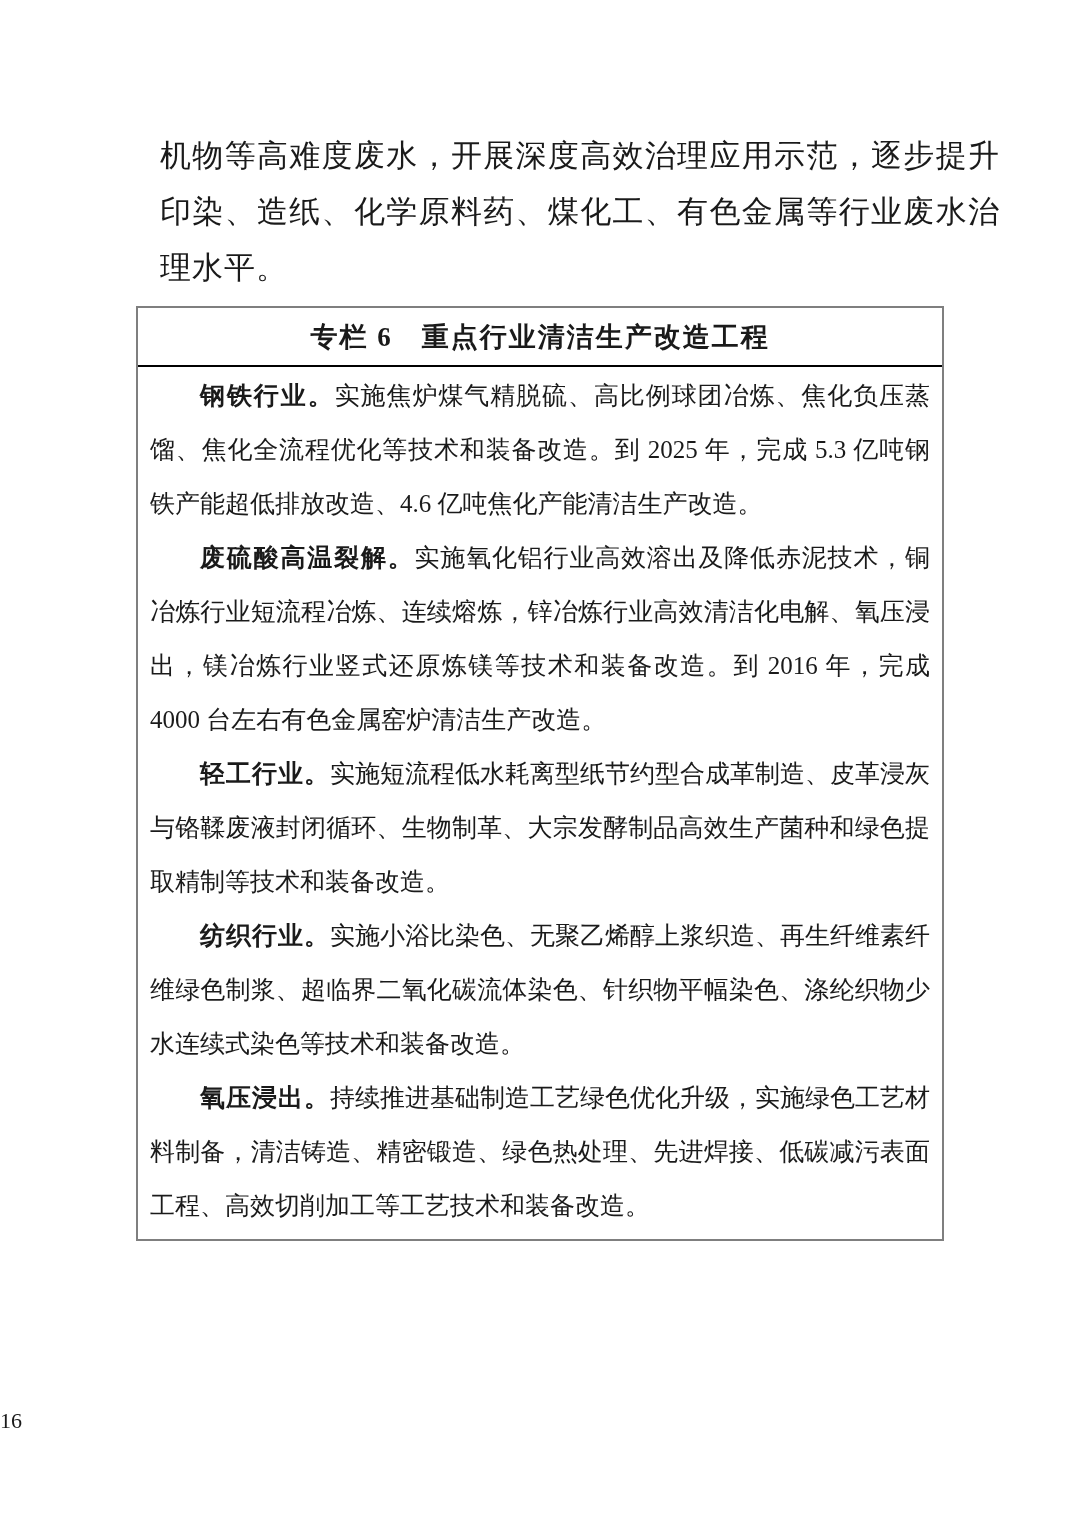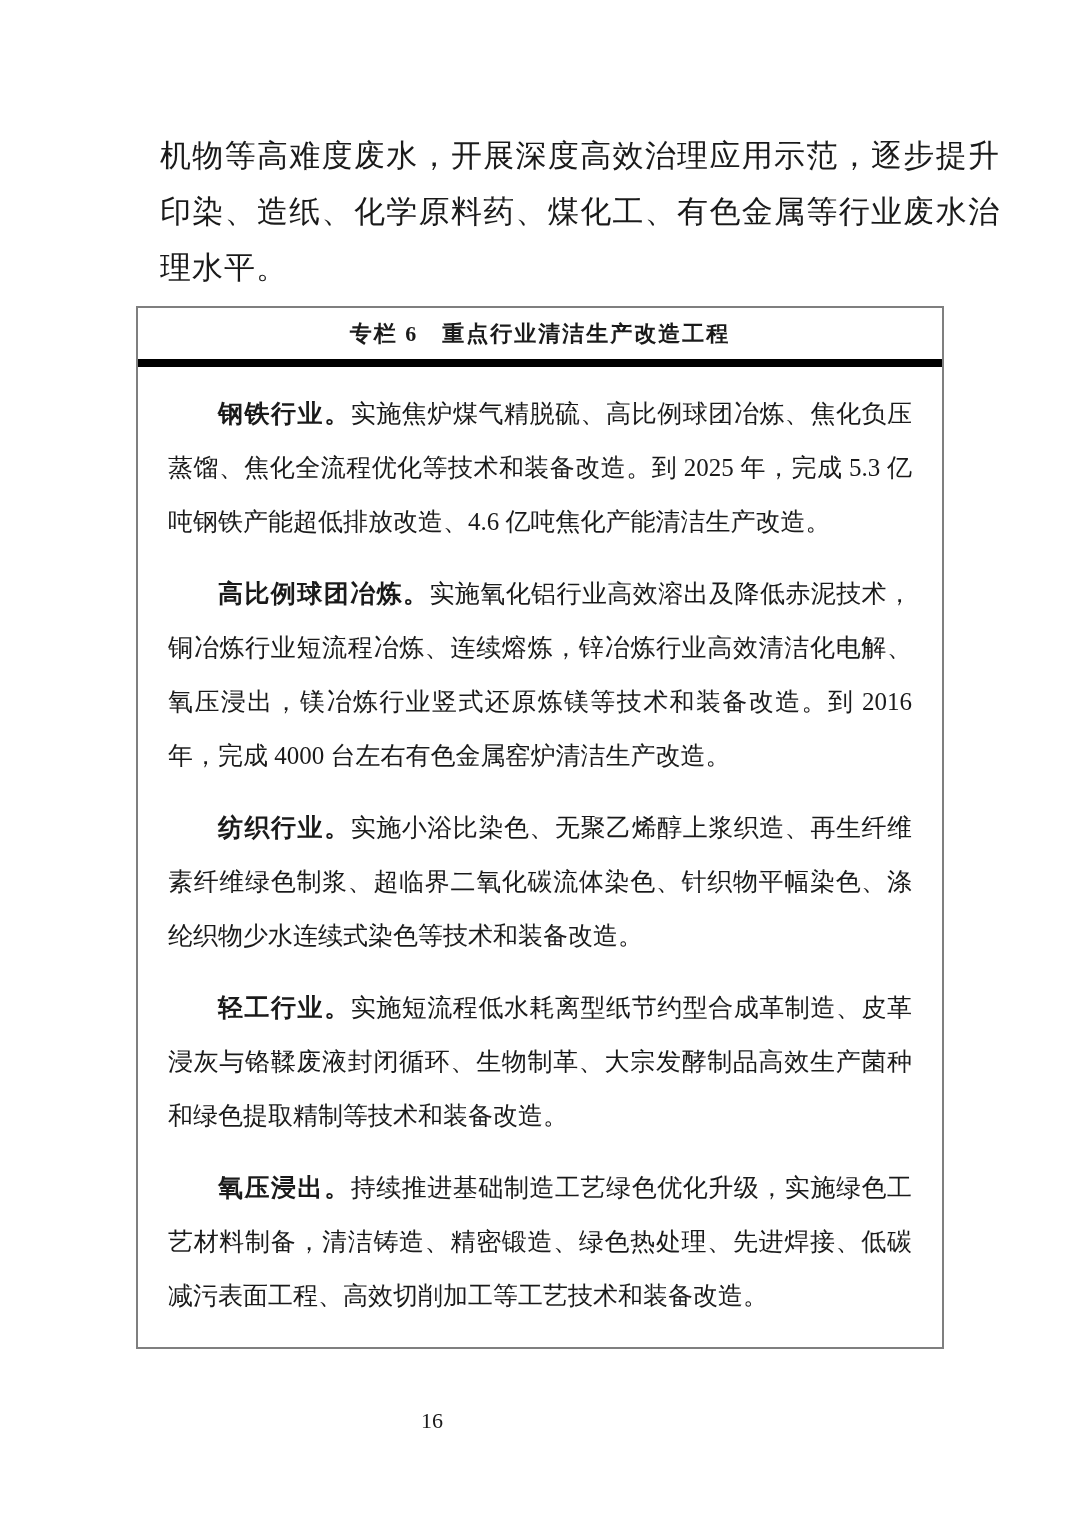--- a/index.html
+++ b/index.html
@@ -31,66 +31,65 @@
     letter-spacing: 1px;
   }
   
   .box {
     margin: 10px auto 0 auto;
     width: 804px;
     border: 2px solid #7f7f7f;
     background: #ffffff;
   }
   .box-title {
-    border-bottom: 8px solid #000000;
+    border-bottom: 2px solid #000000;
     text-align: center;
-    font-size: 22px;
+    font-size: 27px;
     font-weight: bold;
     padding: 11px 0 10px 0;
     letter-spacing: 2px;
   }
   .box-body {
     padding: 2px 12px 6px 12px;
   }
   .entry {
-    margin: 18px;
+    margin: 0;
     font-size: 25px;
     line-height: 54px;
     text-align: justify;
     text-align-last: left;
     text-indent: 2em;
   }
   .entry b {
     font-weight: bold;
     letter-spacing: 1px;
   }
   .page-number {
     position: absolute;
     left: 0;
     top: 1408px;
     width: 864px;
-    text-align: center;
     font-size: 22px;
     color: #1a1a1a;
   }
 </style>
 </head>
 <body>
 
 <div class="content">
 
   <p class="intro">机物等高难度废水，开展深度高效治理应用示范，逐步提升印染、造纸、化学原料药、煤化工、有色金属等行业废水治理水平。</p>
 
   <div class="box">
     <div class="box-title">专栏 6　重点行业清洁生产改造工程</div>
 
     <div class="box-body">
       <p class="entry"><b>钢铁行业。</b><span>实施焦炉煤气精脱硫、高比例球团冶炼、焦化负压蒸馏、焦化全流程优化等技术和装备改造。到 2025 年，完成 5.3 亿吨钢铁产能超低排放改造、4.6 亿吨焦化产能清洁生产改造。</span></p>
-      <p class="entry"><b>高比例球团冶炼。</b><span>实施氧化铝行业高效溶出及降低赤泥技术，铜冶炼行业短流程冶炼、连续熔炼，锌冶炼行业高效清洁化电解、氧压浸出，镁冶炼行业竖式还原炼镁等技术和装备改造。到 2016 年，完成 4000 台左右有色金属窑炉清洁生产改造。</span></p>
+      <p class="entry"><b>废硫酸高温裂解。</b><span>实施氧化铝行业高效溶出及降低赤泥技术，铜冶炼行业短流程冶炼、连续熔炼，锌冶炼行业高效清洁化电解、氧压浸出，镁冶炼行业竖式还原炼镁等技术和装备改造。到 2016 年，完成 4000 台左右有色金属窑炉清洁生产改造。</span></p>
+      <p class="entry"><b>轻工行业。</b><span>实施短流程低水耗离型纸节约型合成革制造、皮革浸灰与铬鞣废液封闭循环、生物制革、大宗发酵制品高效生产菌种和绿色提取精制等技术和装备改造。</span></p>
       <p class="entry"><b>纺织行业。</b><span>实施小浴比染色、无聚乙烯醇上浆织造、再生纤维素纤维绿色制浆、超临界二氧化碳流体染色、针织物平幅染色、涤纶织物少水连续式染色等技术和装备改造。</span></p>
-      <p class="entry"><b>轻工行业。</b><span>实施短流程低水耗离型纸节约型合成革制造、皮革浸灰与铬鞣废液封闭循环、生物制革、大宗发酵制品高效生产菌种和绿色提取精制等技术和装备改造。</span></p>
       <p class="entry"><b>氧压浸出。</b><span>持续推进基础制造工艺绿色优化升级，实施绿色工艺材料制备，清洁铸造、精密锻造、绿色热处理、先进焊接、低碳减污表面工程、高效切削加工等工艺技术和装备改造。</span></p>
     </div>
   </div>
 
   <div class="page-number">16</div>
 
 </div>
 
 </body></html>

